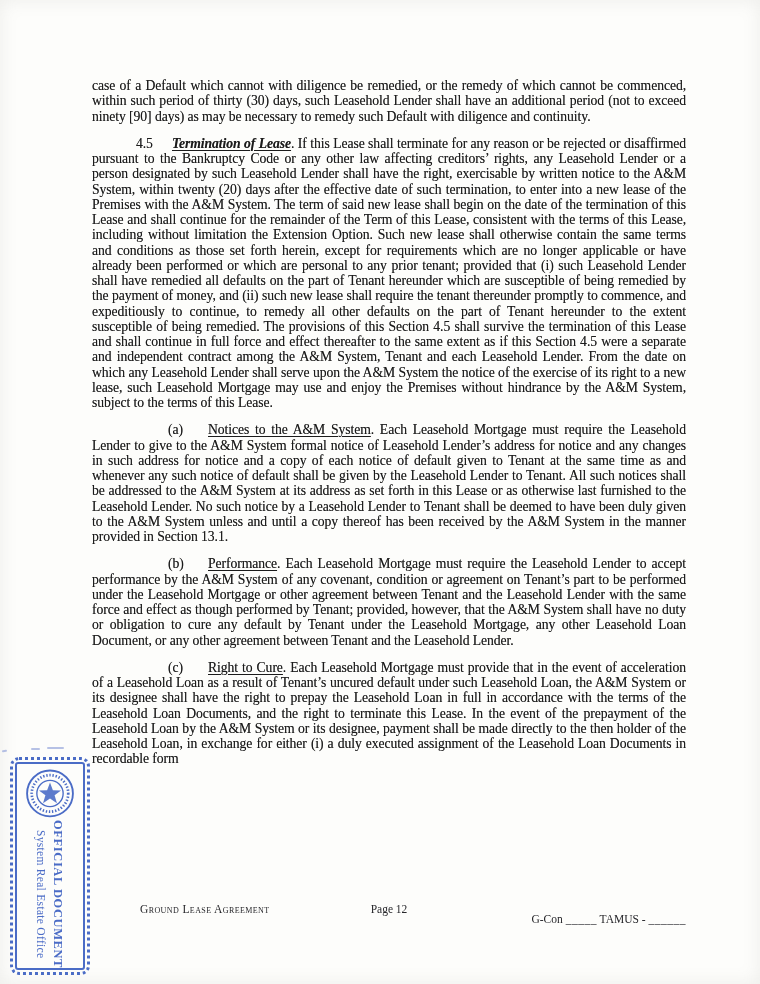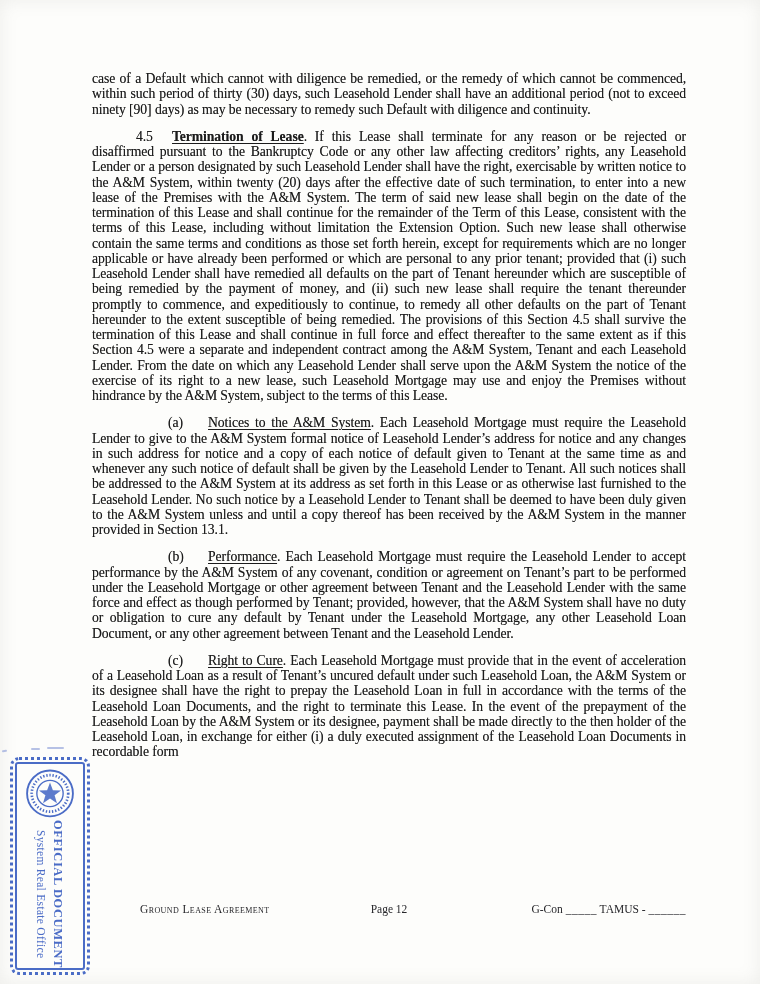--- a/index.html
+++ b/index.html
@@ -8,38 +8,38 @@
     background:#fdfdfb; overflow:hidden;
     font-family:"Liberation Serif", serif; color:#1b1b1b;
     box-shadow: inset 0 0 18px rgba(120,120,115,0.12);
   }
   .body-text {
     position:absolute; left:92px; top:71px; width:594px;
     font-size:13.7px; line-height:15.25px; text-align:justify;
     letter-spacing:-0.08px;
     text-shadow:0 0 0.35px rgba(25,25,25,0.55);
   }
-  .para { margin:0 0 12px 0; }
+  .para { margin:7px 0 12px 0; }
   .para.section { text-indent:44px; }
   .para.sub { text-indent:76px; }
   .secnum { display:inline-block; width:36px; text-indent:0; }
   .subletter { display:inline-block; width:40px; text-indent:0; }
   .heading { text-decoration:underline; text-underline-offset:2px; text-decoration-thickness:1px; }
-  .bold { font-weight:bold; }
+  .bold { font-weight:bold;font-style:italic; }
 
   .footer {
     position:absolute; left:92px; top:903px; width:594px;
     font-size:11.5px; color:#26262a;
   }
   .footer-left {
     position:absolute; left:0; top:0;
     font-variant:small-caps; letter-spacing:0.4px;margin-left:48px;
   }
   .footer-center { position:absolute; left:50%; transform:translateX(-50%); top:0; }
-  .footer-right { position:absolute; right:0; top:0; white-space:nowrap; }
+  .footer-right { position:absolute; right:0; top:10px; white-space:nowrap; }
   .footer-right .blank { letter-spacing:0.5px; }
 
   
   .stamp {
     position:absolute; left:10px; top:757px; width:80px; height:218px;
     opacity:0.92;
   }
   .stamp-outer {
     position:absolute; inset:0;
     border:3px dotted #3c60c2; border-radius:9px;

